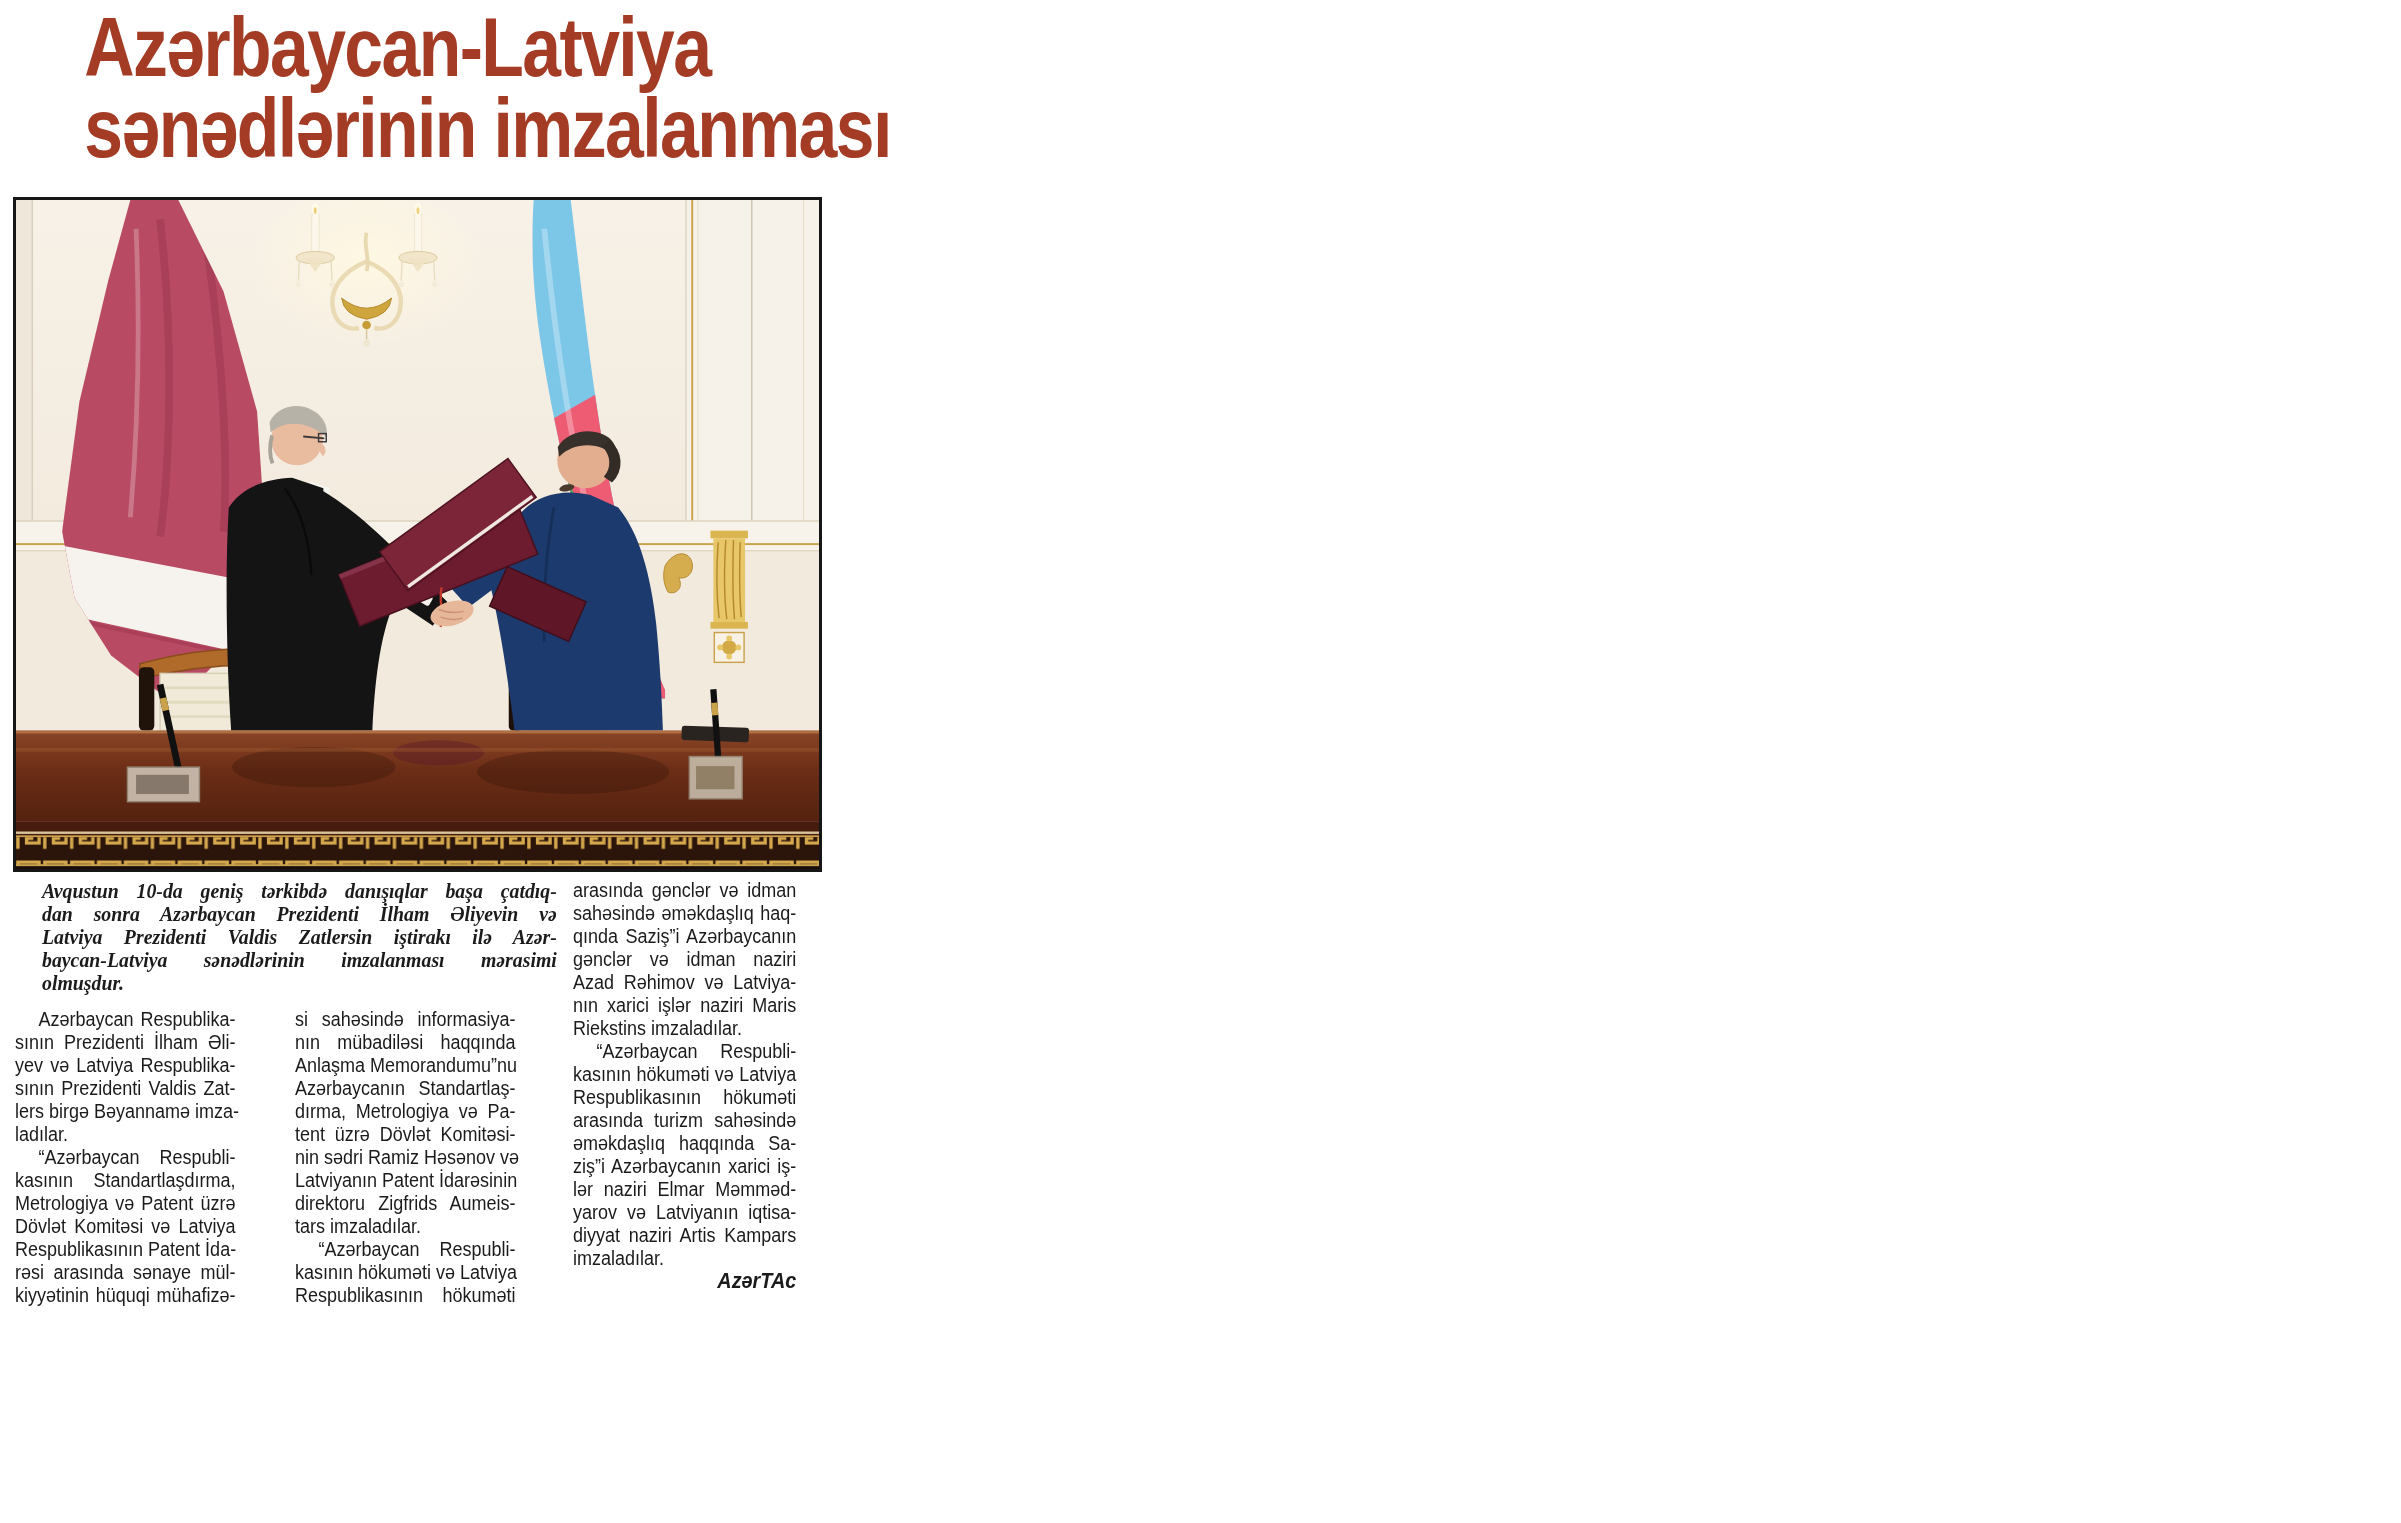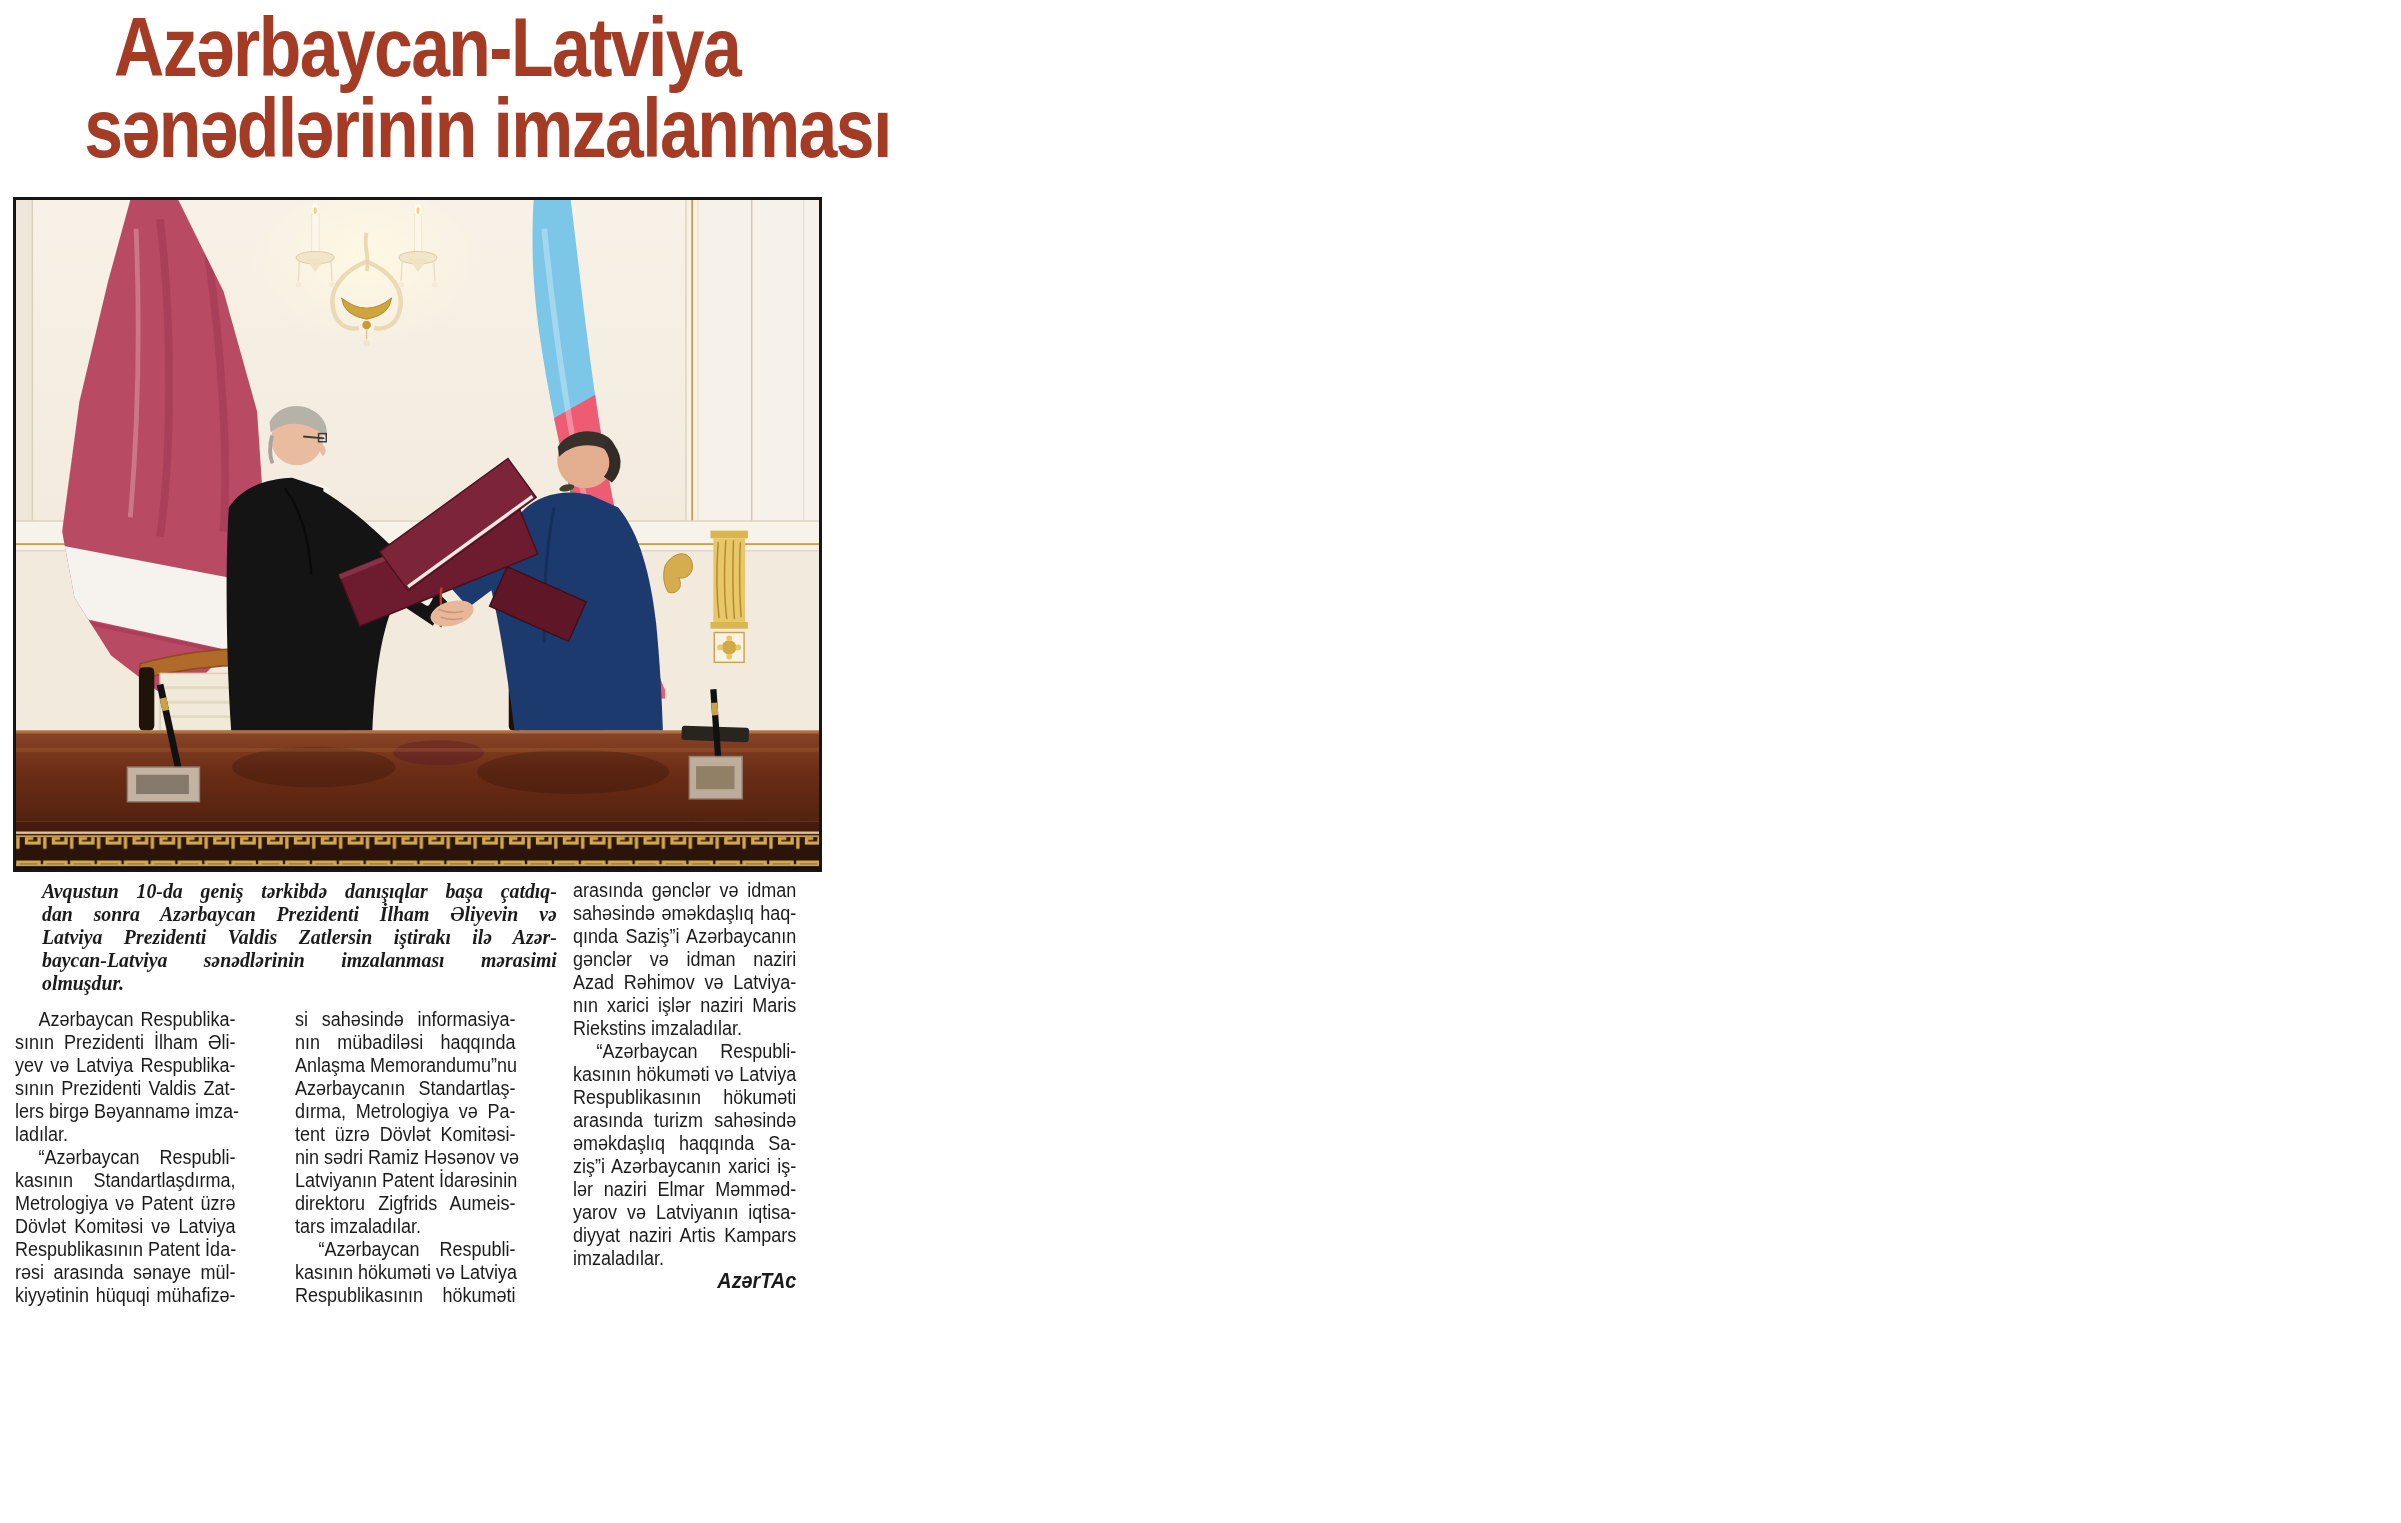--- a/index.html
+++ b/index.html
@@ -1,20 +1,20 @@
 <!DOCTYPE html>
 <html style="font-size:7.7px"><head>
 <meta charset="utf-8">
 <style>
   html,body{margin:0;padding:0;background:#ffffff;}
   #page{position:relative;width:2444px;height:1523px;background:#ffffff;overflow:hidden;
         font-family:"Liberation Sans",sans-serif;color:#1b1b1b;}
 
   
-  .headline{position:absolute;left:19px;top:6.7px;width:816px;text-align:center;
+  .headline{position:absolute;left:19px;top:6.7px;width:816px;text-align:left;
             color:#a43b25;font-weight:bold;font-size:83px;line-height:81px;letter-spacing:-1.9px;}
   .headline .hline{transform:scaleX(0.84);transform-origin:50% 50%;white-space:nowrap;}
 
   
   .photo{position:absolute;left:13.4px;top:197px;width:803px;height:669px;
          border:3.4px solid #161616;background:#f2ebdf;}
   .photo svg{display:block;width:100%;height:100%;}
 
   
   .lead{position:absolute;left:42px;top:879px;width:572px;

